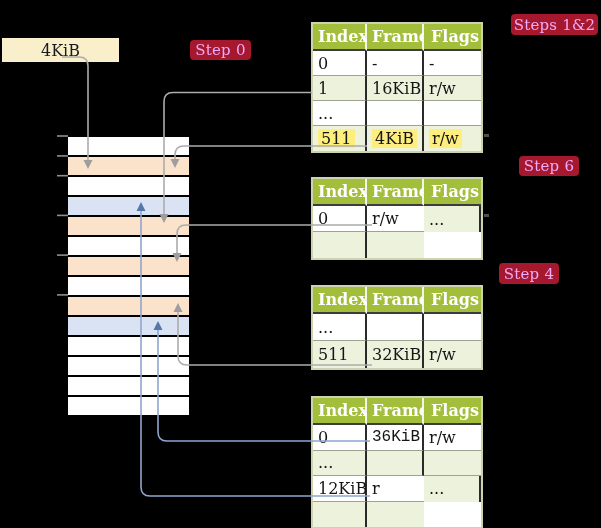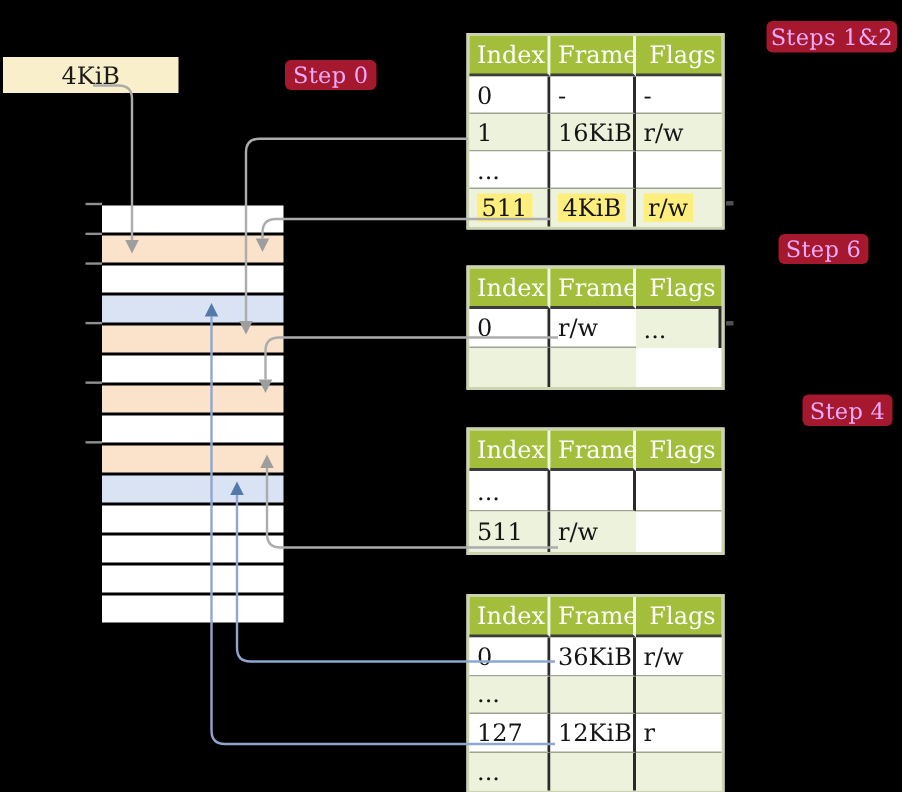--- a/index.html
+++ b/index.html
@@ -18,36 +18,36 @@
 
   
   .badge{
     position:absolute;background:#A5182E;color:#f0abfc;font-size:15px;
     display:flex;align-items:center;justify-content:center;
     border-radius:4px;z-index:2;letter-spacing:.2px;
   }
   .b-step0 {left:190px;top:40px;width:61px;height:20px;}
   .b-steps12{left:511px;top:14px;width:87px;height:21px;}
   .b-step3 {left:519px;top:156px;width:60px;height:20px;}
-  .b-step4 {left:535px;top:263px;width:60px;height:21px;}
+  .b-step4 {left:499px;top:263px;width:60px;height:21px;}
 
   
   .memcol{
     position:absolute;left:68px;top:137px;width:121px;height:278px;
     display:flex;flex-direction:column;gap:2px;z-index:1;
   }
   .memrow{flex:1;}
 
   
   .ptable{
     position:absolute;display:grid;grid-template-columns:54px 57px 57px;
     border:2px solid #CBD4AE;background:#fff;z-index:2;
   }
   .hcell{
-    background:#A2BE3A;color:#fff;font-weight:normal;font-size:16px;
+    background:#A2BE3A;color:#fff;font-weight:bold;font-size:16px;
     height:27px;line-height:25px;padding-left:5px;box-sizing:border-box;
     border-right:2px solid #F2F5E8;border-bottom:2px solid #3C3C3C;
   }
   .hcell.lastc{border-right:none;text-align:center;}
   .bcell{
     font-size:16px;color:#151515;padding-left:5px;box-sizing:border-box;
     border-right:2px solid #2A2A2A;border-bottom:1px solid #9DA390;
     display:flex;align-items:center;background:#fff;
   }
   .bcell.lastc{border-right:none;}
@@ -124,33 +124,33 @@
         <div class="bcell lastc lastr shade" style="height: 26px;"></div>
       </div>
       <div class="ptable" style="left: 311px; top: 285px;">
         <div class="hcell">Index</div>
         <div class="hcell">Frame</div>
         <div class="hcell lastc">Flags</div>
         <div class="bcell" style="height: 27px;">...</div>
         <div class="bcell" style="height: 27px;"></div>
         <div class="bcell lastc" style="height: 27px;"></div>
         <div class="bcell lastr shade" style="height: 27px;">511</div>
+        <div class="bcell lastr shade" style="height: 27px;">32KiB</div>
         <div class="bcell lastc lastr shade" style="height: 27px;">r/w</div>
       </div>
       <div class="ptable" style="left: 311px; top: 396px;">
         <div class="hcell">Index</div>
         <div class="hcell">Frame</div>
         <div class="hcell lastc">Flags</div>
         <div class="bcell" style="height: 25.5px;">0</div>
-        <div class="bcell" style="height: 25.5px;">36KiB</div>
+        <div class="bcell" style="height: 25.5px; font-family: Liberation Mono, monospace;">36KiB</div>
         <div class="bcell lastc" style="height: 25.5px;">r/w</div>
         <div class="bcell shade" style="height: 25.5px;">...</div>
         <div class="bcell shade" style="height: 25.5px;"></div>
         <div class="bcell lastc shade" style="height: 25.5px;"></div>
-        <div class="bcell" style="height: 25.5px;">127</div>
         <div class="bcell" style="height: 25.5px;">12KiB</div>
         <div class="bcell lastc" style="height: 25.5px;">r</div>
         <div class="bcell lastr shade" style="height: 25.5px;">...</div>
         <div class="bcell lastr shade" style="height: 25.5px;"></div>
         <div class="bcell lastc lastr shade" style="height: 25.5px;"></div>
       </div>
     </div>
 
   <svg id="overlay" width="601" height="528" viewBox="0 0 601 528">
       <path d="M 62 57 L 79 57 Q 88 57 88 66 L 88 160" fill="none" stroke="#ACACAC" stroke-width="1.6"></path>

